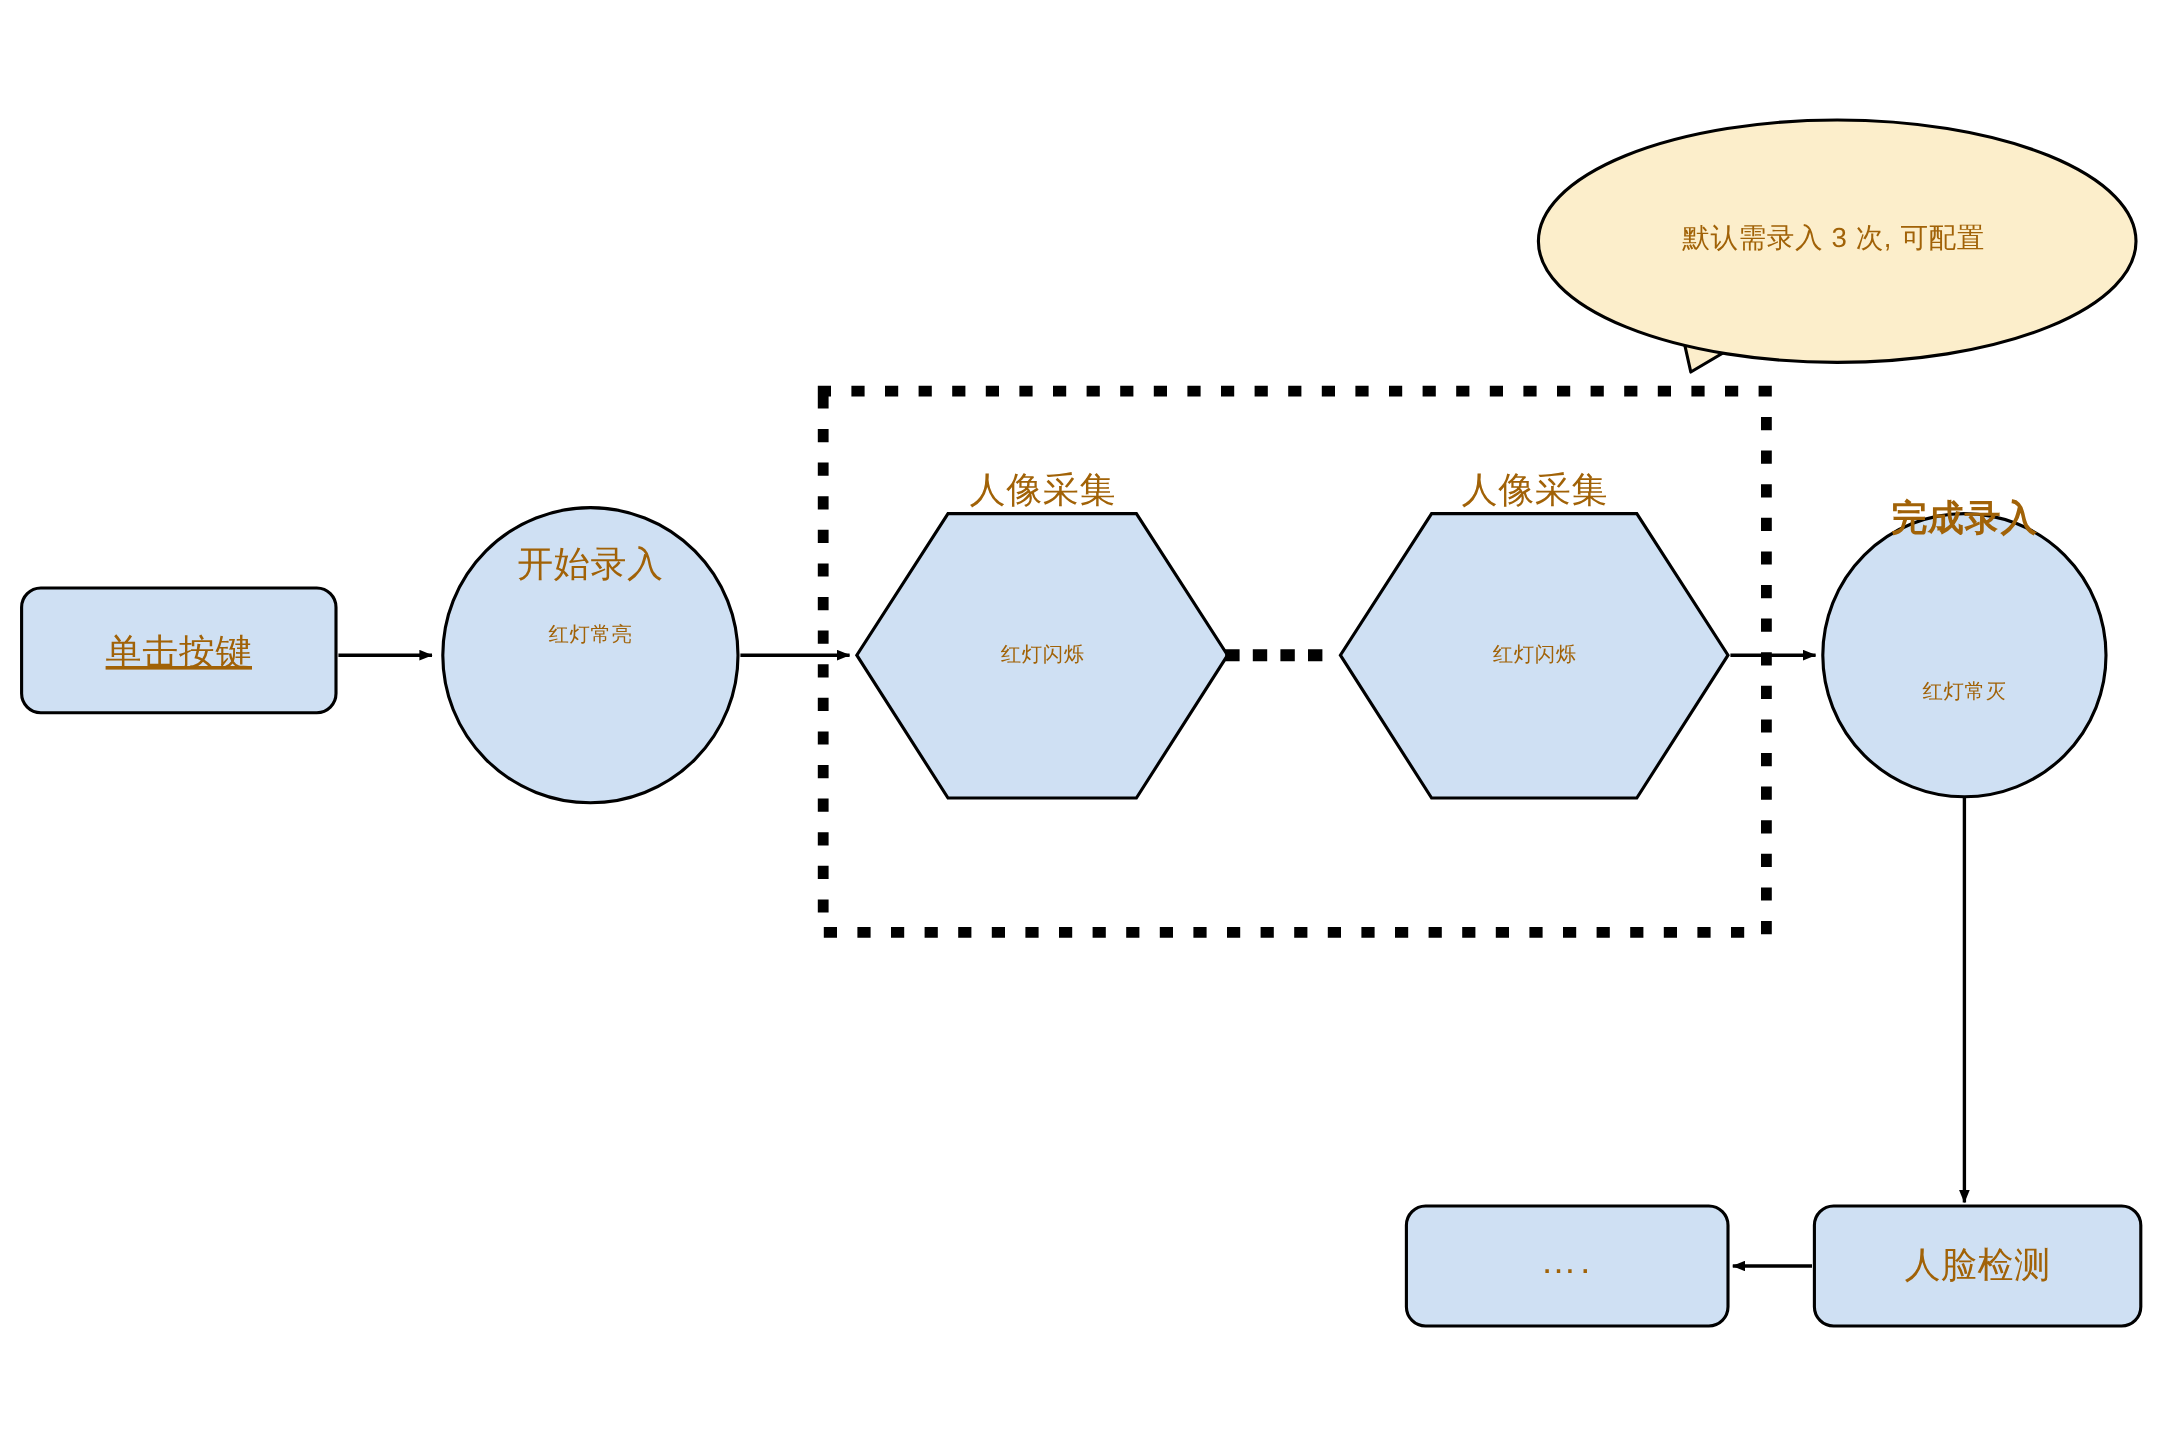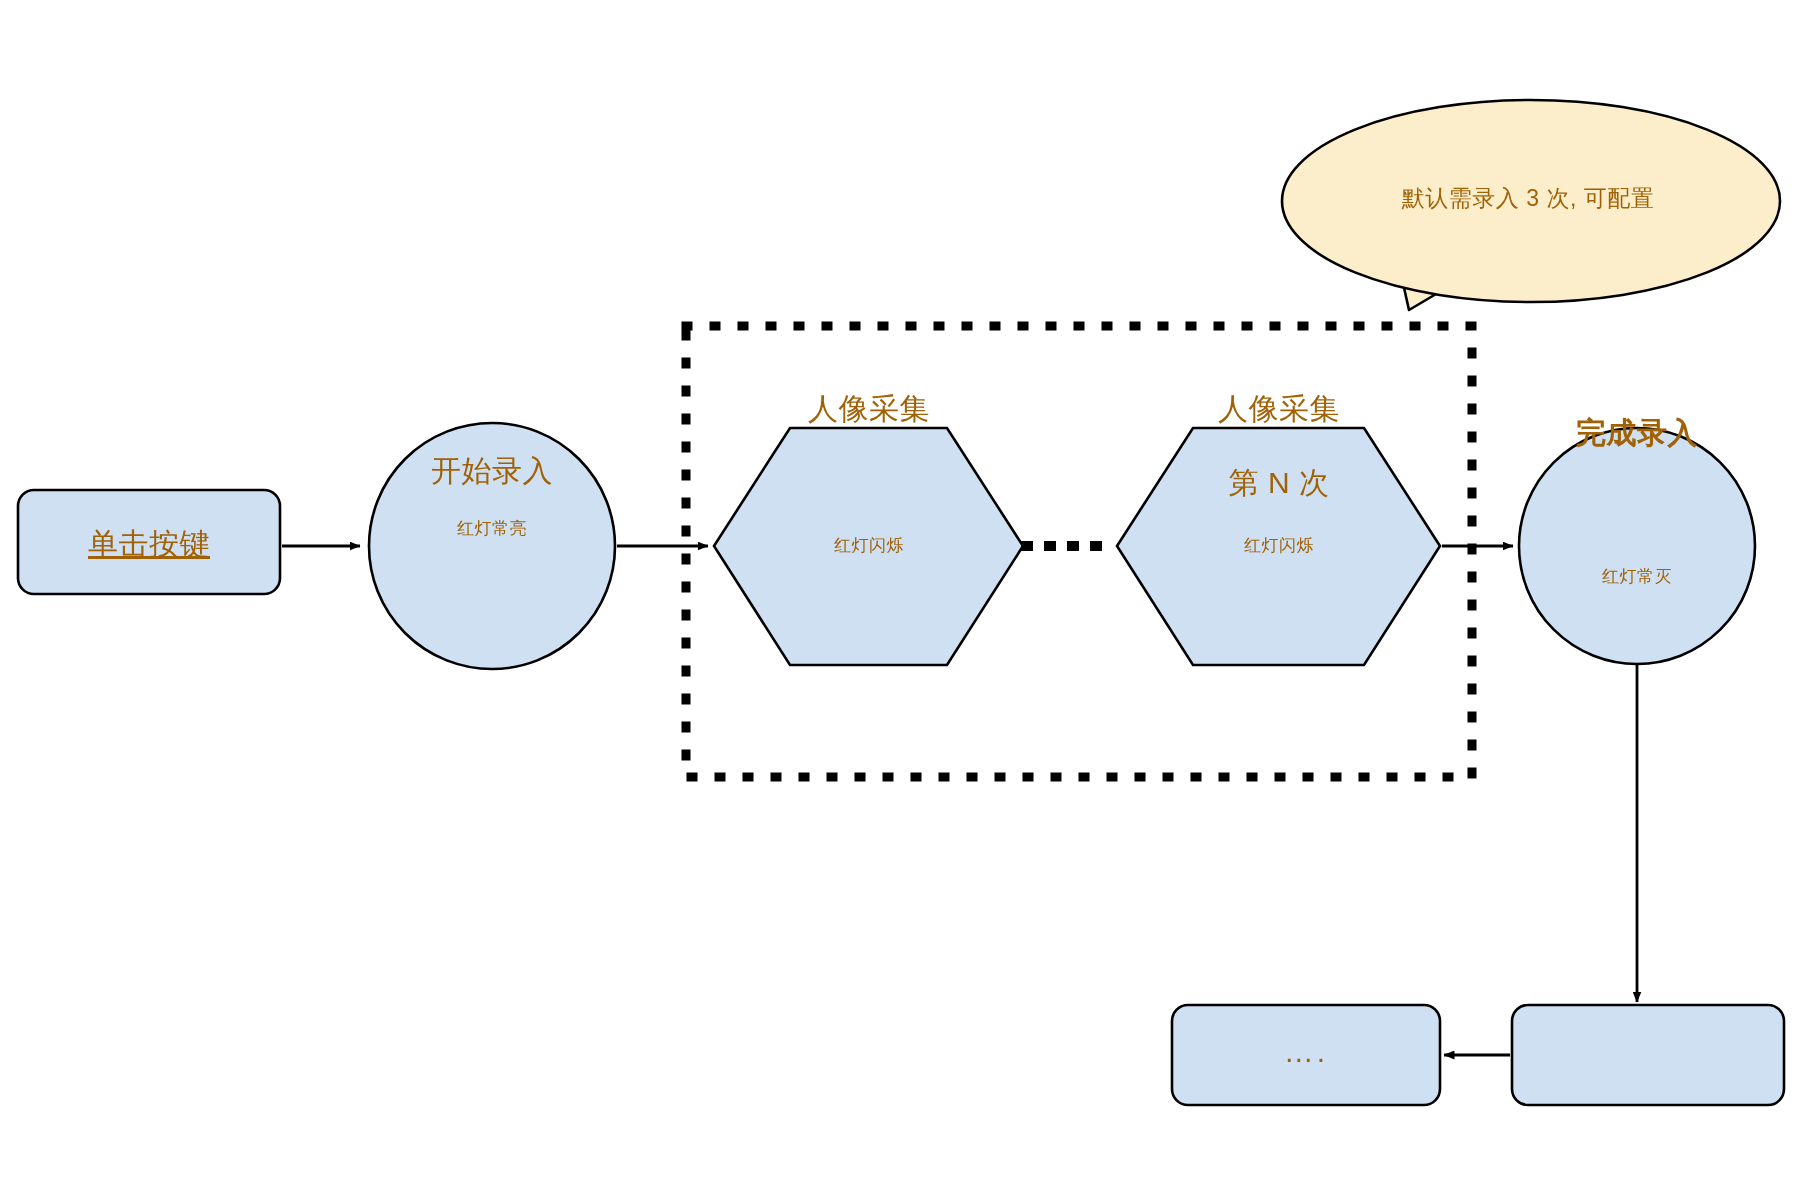--- a/index.html
+++ b/index.html
@@ -102,24 +102,24 @@
 
   <div class="lbl lbl-main center-x" style="left:149px; top:527px; width:240px;text-decoration:underline;">单击按键</div>
 
   <div class="lbl lbl-main center-x" style="left:492px; top:416px; width:240px;margin-top:38px;">开始录入</div>
   <div class="lbl lbl-sub center-x" style="left:492px; top:519px; width:200px;">红灯常亮</div>
 
   <div class="lbl lbl-main center-x" style="left:869px; top:392px; width:280px;">人像采集</div>
   <div class="lbl lbl-sub center-x" style="left:869px; top:536px; width:220px;">红灯闪烁</div>
 
   <div class="lbl lbl-main center-x" style="left:1279px; top:392px; width:280px;">人像采集</div>
-  <div class="lbl lbl-main center-x" style="left:1279px; top:466px; width:280px;">第 N 次</div>
   <div class="lbl lbl-sub center-x" style="left:1279px; top:536px; width:220px;">红灯闪烁</div>
 
   <div class="lbl lbl-main center-x" style="left:1637px; top:416px; width:240px;font-weight:bold;">完成录入</div>
   <div class="lbl lbl-sub center-x" style="left:1637px; top:519px; width:200px;margin-top:48px;">红灯常灭</div>
 
+  <div class="lbl lbl-main center-x" style="left:1648px; top:1038px; width:260px;">人脸检测</div>
 
   <div class="lbl lbl-dots center-x" style="left:1306px; top:1035px; width:240px;">….</div>
 
   <div class="lbl lbl-note center-x" style="left:1528px; top:186px; width:440px;">默认需录入 3 次, 可配置</div>
 
 </div>
 
 </body></html>

